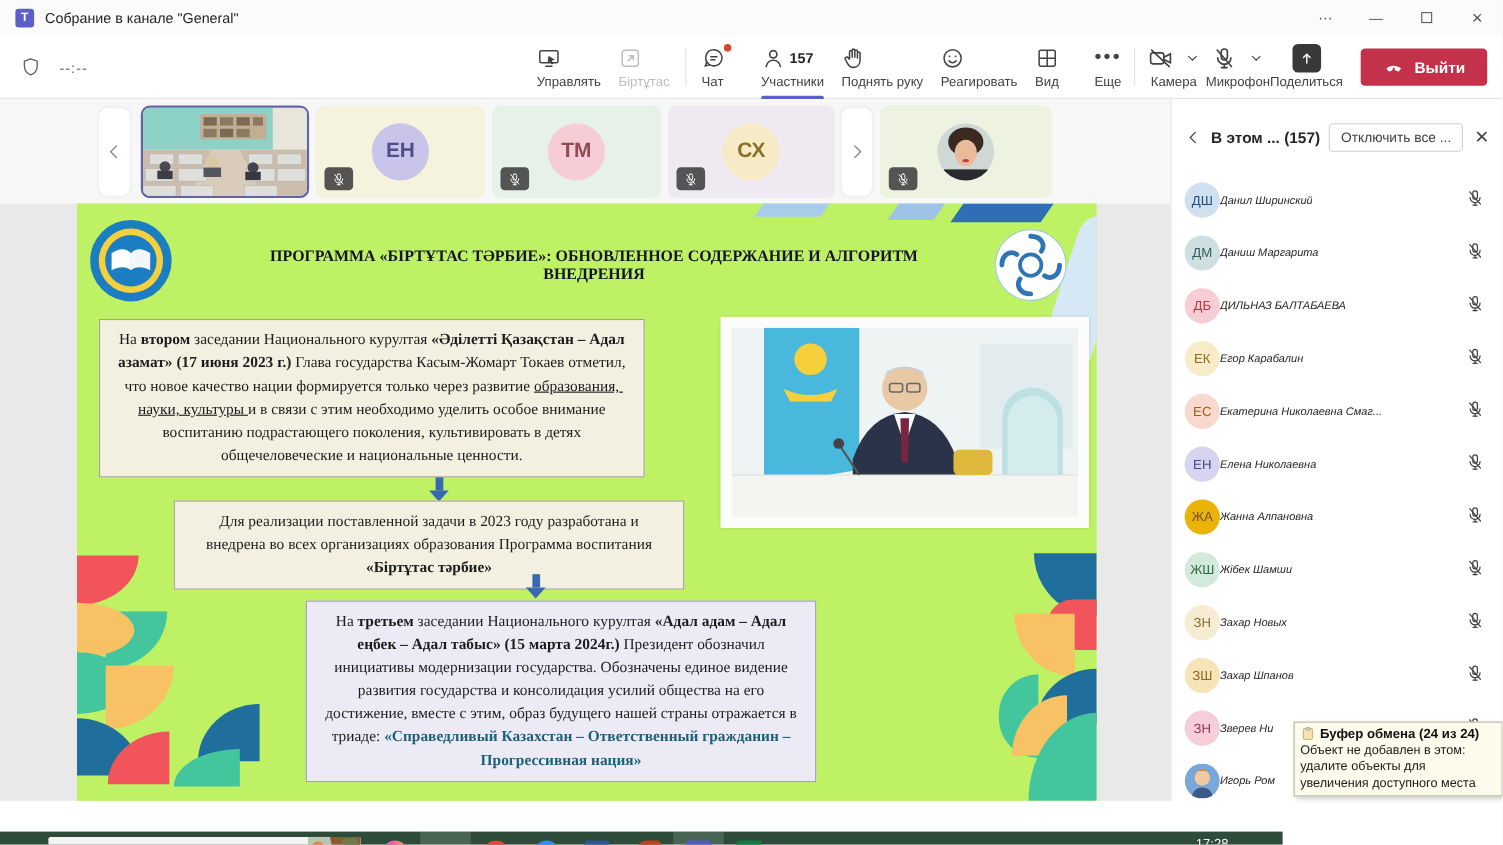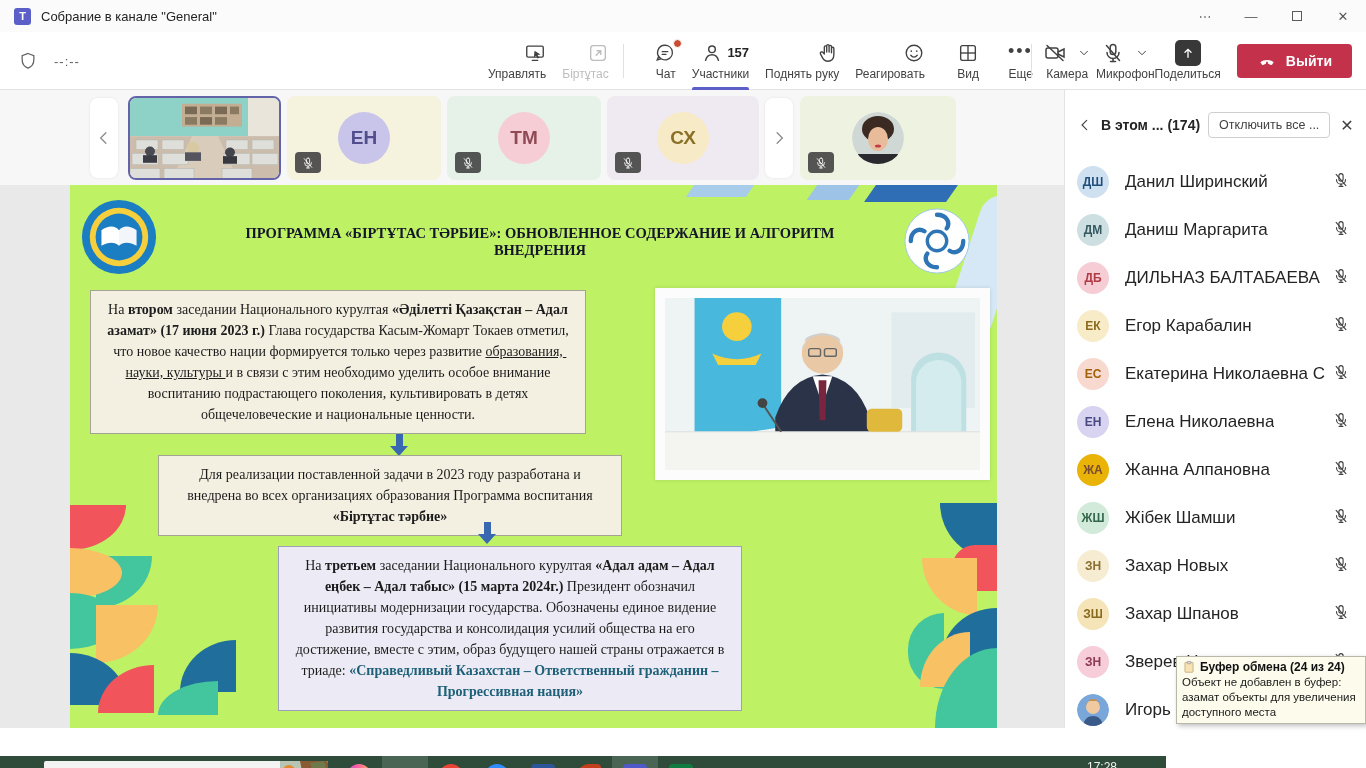--- a/index.html
+++ b/index.html
@@ -13,21 +13,21 @@
   .tb-title { margin-left:10px; font-size:13px; color:#242424; }
   .tb-controls { position:absolute; right:0; top:0; height:32px; display:flex; }
   .tb-btn { width:46px; height:32px; display:flex; align-items:center; justify-content:center; color:#5a5a5a; font-size:13px; }
   .tb-max { width:10px; height:10px; border:1px solid #5a5a5a; }
 
   
   .toolbar { position:absolute; left:0; top:32px; width:1366px; height:58px; background:#fff; border-bottom:1px solid #e3e3e3; }
   .tb-left { position:absolute; left:18px; top:0; height:58px; display:flex; align-items:center; gap:16px; color:#616161; }
   .tb-timer { font-size:13px; color:#616161; letter-spacing:1px; }
   .tbar-center { position:absolute; left:480px; top:0; height:58px; display:flex; align-items:center; }
-  .tbtn { display:flex; flex-direction:column; align-items:flex-end; justify-content:center; min-width:54px; padding:0 8px; height:58px; position:relative; color:#424242; }
+  .tbtn { display:flex; flex-direction:column; align-items:flex-start; justify-content:center; min-width:54px; padding:0 8px; height:58px; position:relative; color:#424242; }
   .tbtn .lbl { font-size:12px; margin-top:3px; white-space:nowrap; }
   .tbtn.disabled { color:#bdbdbd; }
   .tbtn.active::after { content:""; position:absolute; left:8px; right:8px; bottom:0; height:3px; background:#5b5fc7; border-radius:2px 2px 0 0; }
   .icw { position:relative; height:22px; display:flex; align-items:center; gap:4px; }
   .reddot { position:absolute; top:-3px; right:-6px; width:9px; height:9px; border-radius:50%; background:#cc4a31; border:1.5px solid #fff; }
   .cnt { font-size:13px; font-weight:bold; color:#242424; }
   .vdiv { width:1px; height:34px; background:#e1e1e1; margin:0 6px; }
   .tbar-right { position:absolute; right:14px; top:0; height:58px; display:flex; align-items:center; }
   .devbtn { display:flex; flex-direction:column; align-items:center; min-width:58px; color:#424242; }
   .devrow { display:flex; align-items:center; gap:10px; height:24px; }
@@ -58,22 +58,22 @@
 
   
   .sidebar { position:absolute; left:1064px; top:90px; width:302px; height:638px; background:#fff; border-left:1px solid #e3e3e3; overflow:hidden; }
   .sb-head { position:absolute; left:0; top:18px; width:100%; height:34px; display:flex; align-items:center; }
   .sb-back { margin-left:12px; color:#424242; }
   .sb-title { margin-left:8px; font-size:14px; font-weight:bold; color:#242424; white-space:nowrap; }
   .sb-muteall { margin-left:8px; border:1px solid #cfcfcf; background:#fff; border-radius:4px; padding:5px 10px; font-size:12.5px; color:#424242; white-space:nowrap; font-family:"Liberation Sans",sans-serif; }
   .sb-close { margin-left:10px; color:#424242; font-size:16px; }
   .p-list { position:absolute; left:0; top:68px; width:100%; }
   .p-row { height:48px; display:flex; align-items:center; }
-  .p-avatar { width:32px; height:32px; border-radius:50%; margin-left:12px; display:flex; align-items:center; justify-content:center; font-size:12px; font-weight:bold; flex:none; overflow:hidden; }
-  .p-name { margin-left:16px; font-size:17px; color:#242424; white-space:nowrap; overflow:hidden; max-width:200px; }
+  .p-avatar { width:32px; height:32px; border-radius:50%; margin-left:12px; display:flex; align-items:center; justify-content:center; font-size:12px; font-weight:normal; flex:none; overflow:hidden; }
+  .p-name { margin-left:0; font-size:10px; color:#242424; white-space:nowrap; overflow:hidden; max-width:200px;font-style:italic; }
   .p-mic { margin-left:auto; margin-right:16px; color:#424242; flex:none; }
 
   
   .tooltip { position:absolute; left:1176px; top:656px; width:190px; min-height:68px; background:#fdfbec; border:1px solid #b8b8a8; box-shadow:2px 2px 5px rgba(0,0,0,.25); padding:3px 5px; z-index:50; }
   .tt-title { font-size:12px; font-weight:bold; color:#111; display:flex; align-items:center; gap:4px; }
   .tt-body { font-size:11.5px; color:#1a1a1a; line-height:1.3; margin-top:1px; }
 
   
   .taskbar { position:absolute; left:0; top:728px; width:1166px; height:40px; background:#2e4c39; display:flex; align-items:center; color:#f2f2f2;margin-top:28px; }
   .tk-start { width:44px; height:40px; display:flex; align-items:center; justify-content:center; color:#fff; }
@@ -482,21 +482,21 @@
       <div class="qc" style="left:865px;top:463px;width:62px;height:80px;background:#43c59e;border-radius:100% 0 0 0"></div>
     </div>
 
   </div>
 
   <div class="sidebar">
     <div class="sb-head">
       <svg class="ic16 sb-back">
           <use href="#i-chev-l"></use>
         </svg>
-      <span class="sb-title">В этом ... (174)</span>
+      <span class="sb-title">В этом ... (157)</span>
       <button class="sb-muteall">Отключить все ...</button>
       <span class="sb-close">✕</span>
     </div>
     <div class="p-list">
         <div class="p-row">
           <div class="p-avatar" style="background: rgb(207, 224, 241); color: rgb(31, 78, 121);">ДШ</div>
           <div class="p-name">Данил Ширинский</div>
           <div class="p-mic"><svg class="ic18" viewBox="0 0 24 24" style="width:18px;height:18px">
               <use href="#i-mic-off"></use>
             </svg></div>
@@ -588,21 +588,21 @@
       </div>
   </div>
 
   <div class="tooltip">
     <div class="tt-title">
       <svg class="ic14">
           <use href="#i-clipboard"></use>
         </svg>
       <span>Буфер обмена (24 из 24)</span>
     </div>
-    <div class="tt-body">Объект не добавлен в буфер: азамат объекты для увеличения доступного места</div>
+    <div class="tt-body">Объект не добавлен в этом: удалите объекты для увеличения доступного места</div>
   </div>
 
   <div class="taskbar">
     <div class="tk-start">
         <svg class="ic18">
           <use href="#i-win"></use>
         </svg>
       </div>
     <div class="tk-search">
       <svg class="ic16 q">

